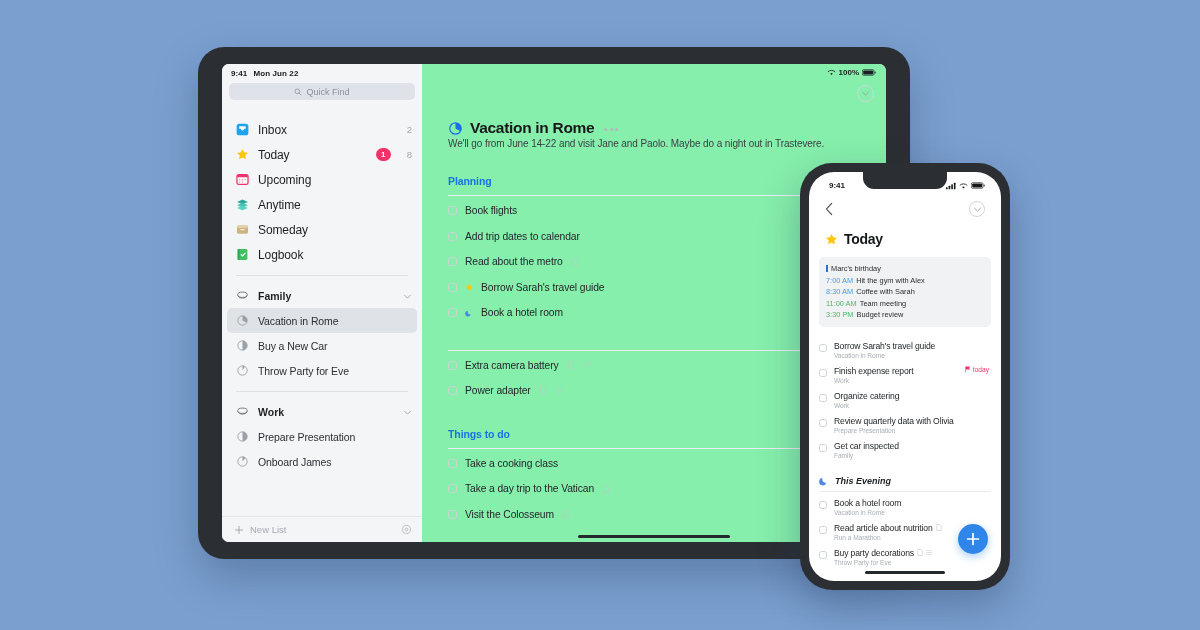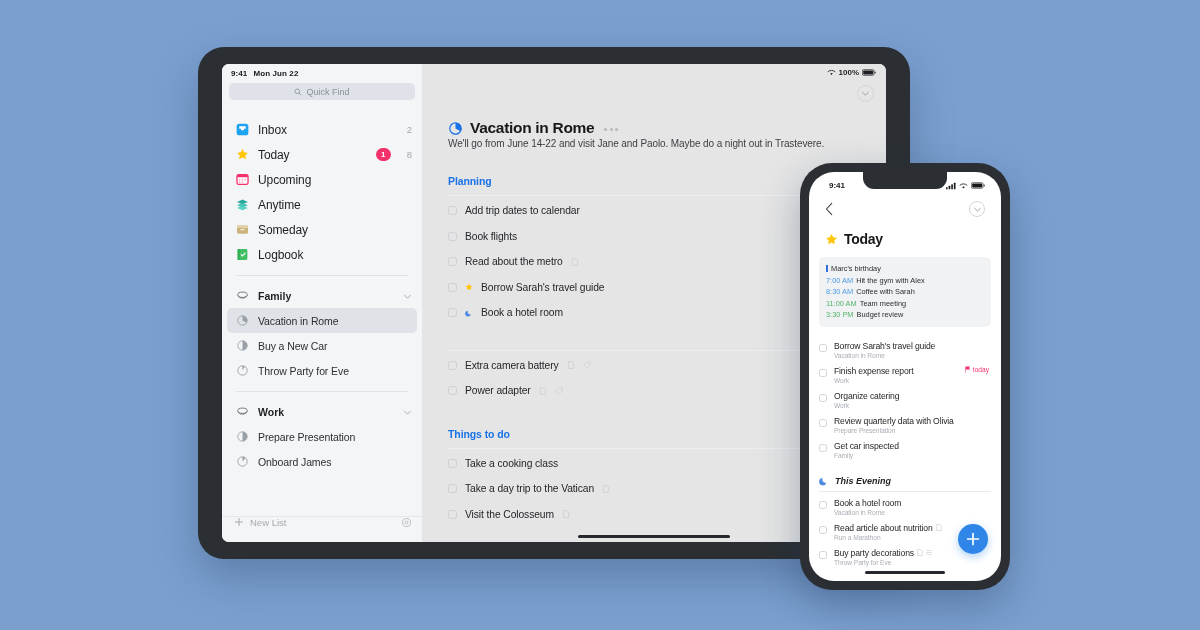--- a/index.html
+++ b/index.html
@@ -59,27 +59,27 @@
     background: #f4316a; color: #fff; font-size: 8px; font-weight: 700;
     border-radius: 9px; min-width: 15px; height: 13px; line-height: 13px;
     text-align: center; margin-left: auto; padding: 0 4px;
   }
   .badge + .nav-count { margin-left: 7px; }
   .divider { height: 1px; background: #e0e2e6; margin: 8px 14px; }
   .group-row { display: flex; align-items: center; height: 24px; padding: 0 10px 0 14px; gap: 9px; }
   .group-label { font-size: 10.5px; font-weight: 700; color: #1d2023; }
   .chev { margin-left: auto; width: 9px; height: 9px; display:block; }
   .sidebar-footer {
-    height: 26px; display: flex; align-items: flex-start; gap: 6px;
+    height: 26px; display: flex; align-items: center; gap: 6px;
     padding: 0 10px 0 12px; border-top: 1px solid #e4e6ea;
   }
   .nl-label { font-size: 9.5px; color: #a5aab1; }
 
   
-  #main { flex: 1; background: #e5e5e5; position: relative; padding: 0 0 0 26px; }
+  #main { flex: 1; background: #86efac; position: relative; padding: 0 0 0 26px; }
   .main-status {
     position: absolute; right: 10px; top: 4px; display: flex; align-items: center;
     gap: 3px; font-size: 8px; font-weight: 700; color: #1d2023;
   }
   .collapse-btn {
     position: absolute; right: 12px; top: 21px; width: 17px; height: 17px;
     border-radius: 50%; border: 1px solid #d2d5da; display: flex;
     align-items: center; justify-content: center;
   }
   .doc-title-row { display: flex; align-items: center; gap: 7px; margin-top: 55px; }
@@ -341,25 +341,25 @@
             </span>
         </div>
 
         <div class="doc-note">We'll go from June 14-22 and visit Jane and Paolo. Maybe do a night out in Trastevere.</div>
 
         <div class="sect">
           <div class="sect-title">Planning</div>
           <div class="sect-rule"></div>
           <div class="todo">
             <span class="cb"></span>
+            <span class="todo-text">Book flights</span>
+          </div>
+          <div class="todo">
+            <span class="cb"></span>
             <span class="todo-text">Add trip dates to calendar</span>
-          </div>
-          <div class="todo">
-            <span class="cb"></span>
-            <span class="todo-text">Book flights</span>
           </div>
           <div class="todo">
             <span class="cb"></span>
             <span class="todo-text">Read about the metro</span>
             <svg class="mini" viewBox="0 0 12 14">
               <path d="M1.5 1h6l3.2 3.2V13h-9.2z" fill="none" stroke="#c3c7cd" stroke-width="1"></path>
             </svg>
           </div>
           <div class="todo">
             <span class="cb"></span>

